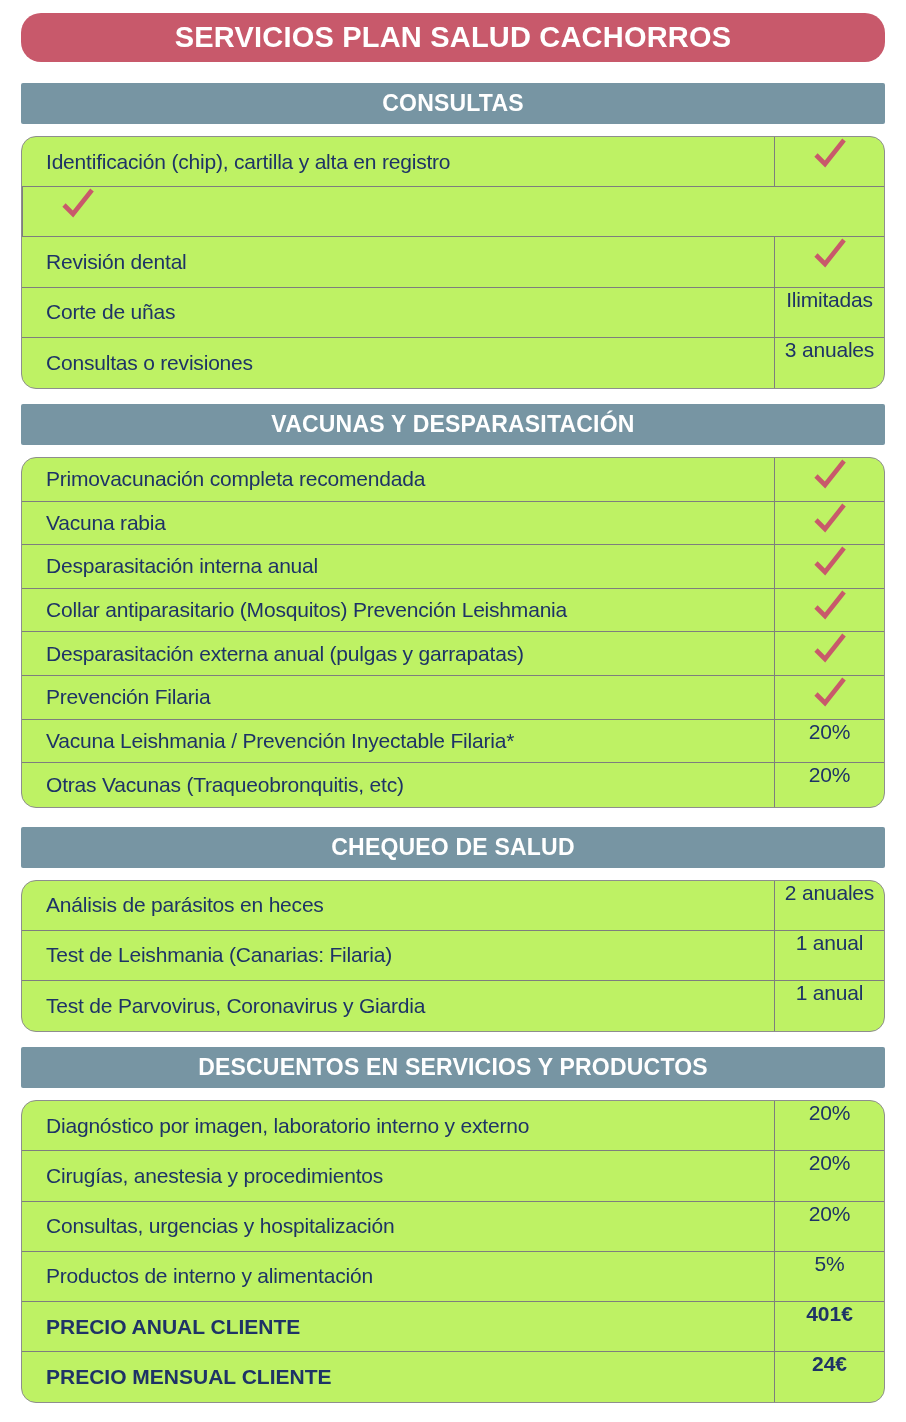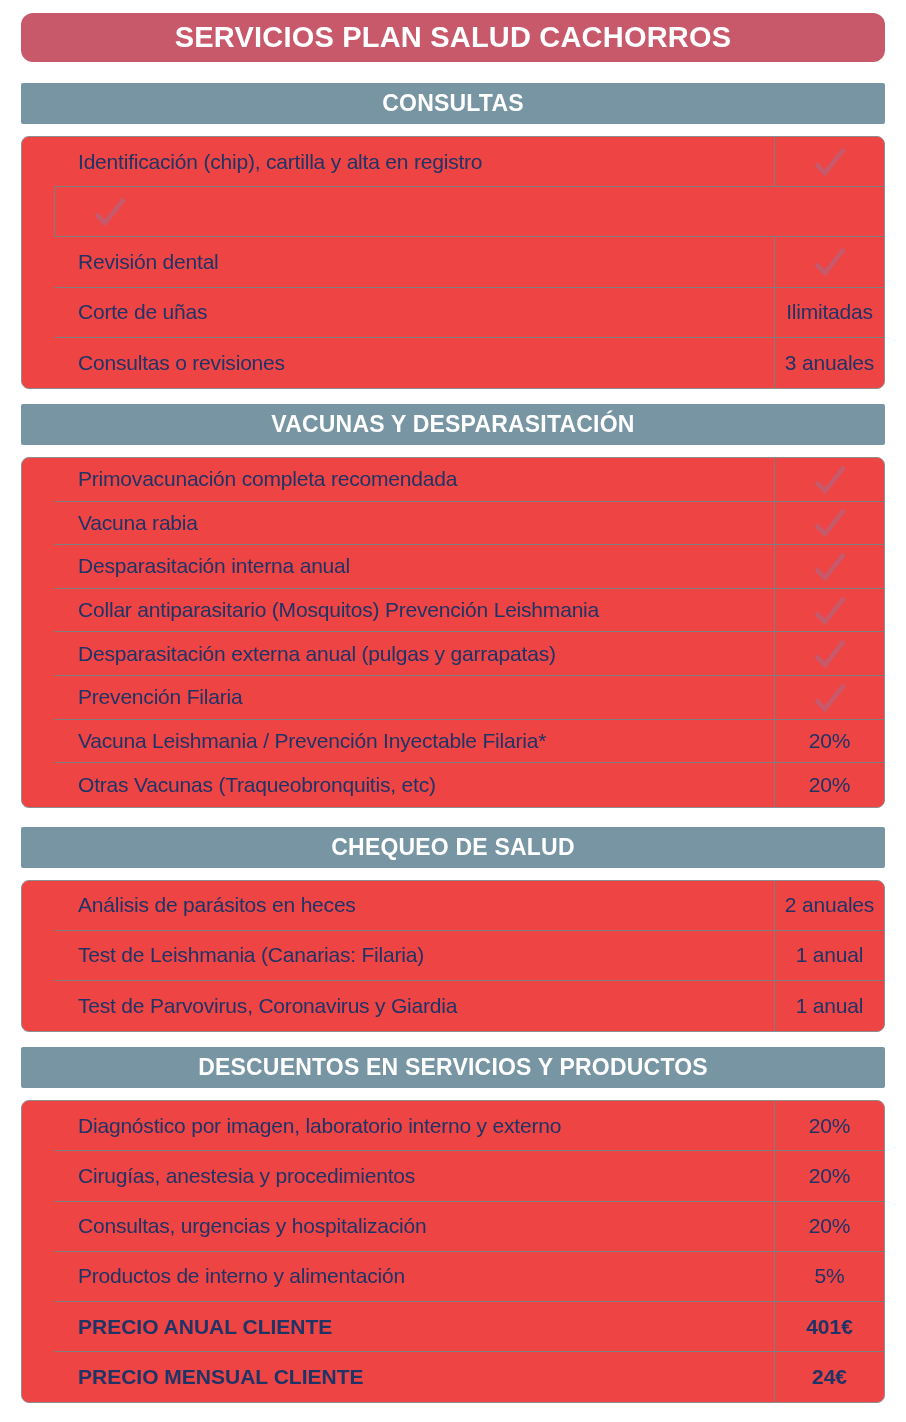--- a/index.html
+++ b/index.html
@@ -8,21 +8,21 @@
     width: 906px;
     height: 1422px;
     font-family: "Liberation Sans", sans-serif;
     color: #1E3366;
     overflow: hidden;
   }
   .page { padding: 13px 21px 0 21px; }
 
   .banner {
     height: 49px;
-    border-radius: 12px;
+    border-radius: 20px;
     background: #C8596B;
     color: #ffffff;
     display: flex;
     align-items: center;
     justify-content: center;
     font-size: 29px;
     font-weight: bold;
     letter-spacing: 0.2px;
     margin-bottom: 21px;
   }
@@ -40,24 +40,23 @@
     align-items: center;
     justify-content: center;
     font-size: 23px;
     font-weight: bold;
     letter-spacing: 0.2px;
     margin-bottom: 12px;
   }
 
   .svc-table {
     border: 1.6px solid #8e8e8e;
-    border-radius: 8px;
+    border-radius: 15px;
     overflow: hidden;
-    background: #ef4444;
-    padding-left: 32px;
+    background: #bef264;
   }
   .svc-row {
     display: flex;
     align-items: stretch;
     height: 50.2px;
     border-bottom: 1.6px solid #7e7e7e;
   }
   .svc-table.compact .svc-row { height: 43.6px; }
   .svc-row:last-child { border-bottom: none; }
 
@@ -71,21 +70,20 @@
     letter-spacing: -0.2px;
     color: #1E3366;
     white-space: nowrap;
     overflow: hidden;
   }
   .cell-value {
     width: 110px;
     flex: 0 0 110px;
     border-left: 1.6px solid #7e7e7e;
     display: flex;
-    align-items: center;
     justify-content: center;
     font-size: 21px;
     letter-spacing: -0.2px;
     color: #1E3366;
     white-space: nowrap;
   }
   .svc-row.bold .cell-service,
   .svc-row.bold .cell-value {
     font-weight: bold;
     letter-spacing: 0;

